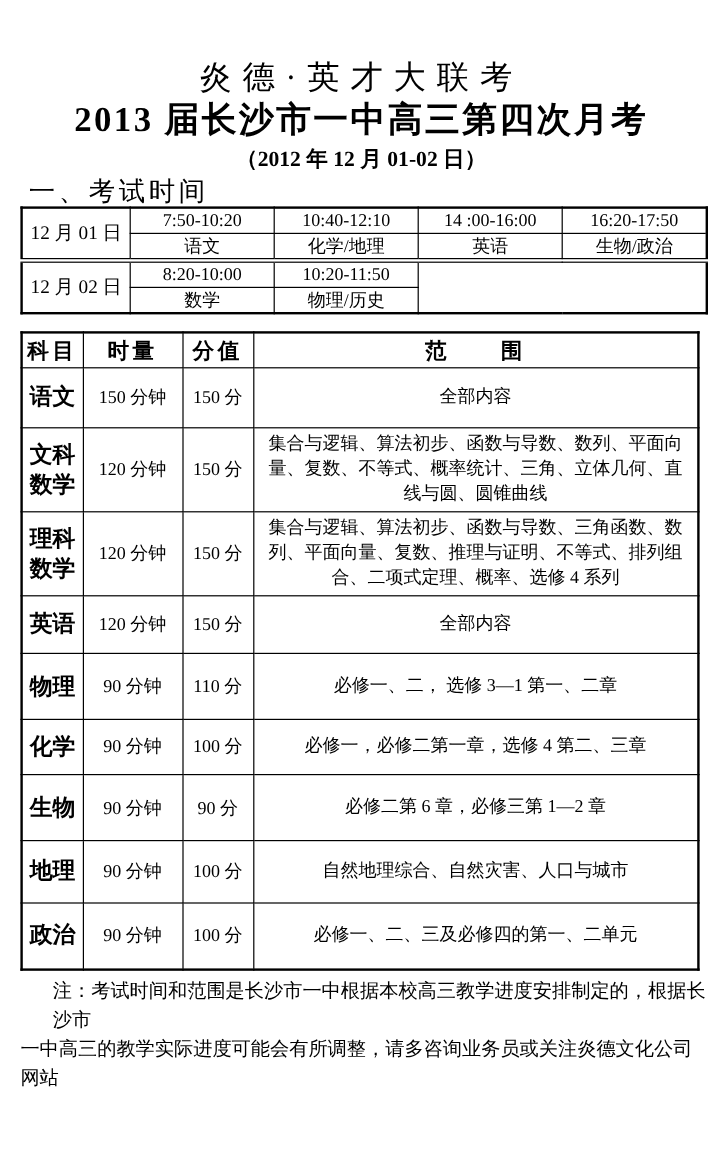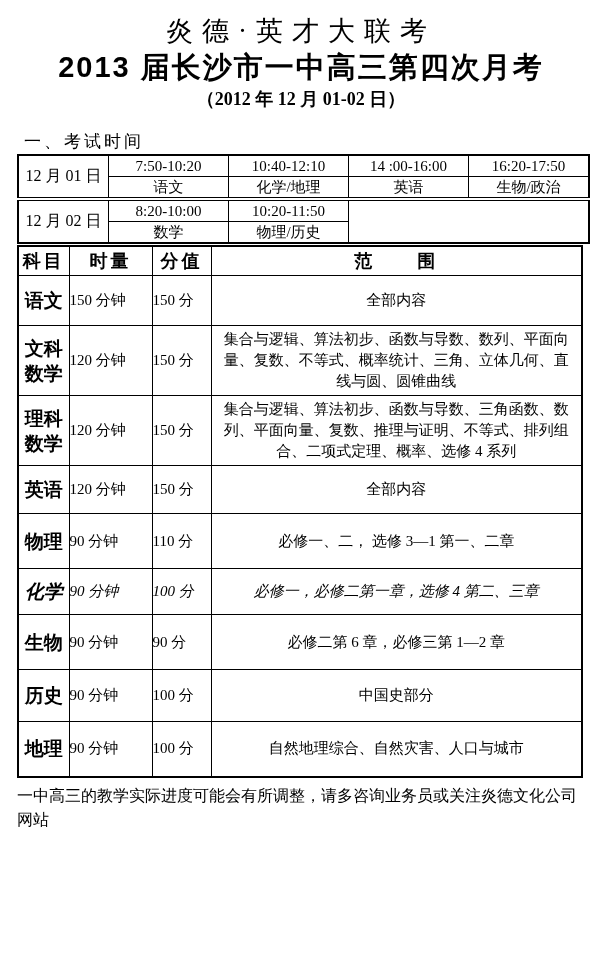--- a/index.html
+++ b/index.html
@@ -8,69 +8,70 @@
     font-family:"Liberation Serif","DejaVu Serif",serif;
     overflow:hidden;position:relative;
   }
   .page{width:602px;}
 
   
   .titles{text-align:center;padding-top:14px;}
   .title-brand{
     font-size:27px;letter-spacing:9px;line-height:34px;
     font-family:"Liberation Serif","DejaVu Serif",serif;
+    margin-top:33px;
   }
   .title-main{
     font-size:29px;font-weight:bold;letter-spacing:2px;line-height:38px;
-    font-family:Liberation Sans, sans-serif;
+    font-family:Liberation Serif, serif;
   }
   .title-sub{font-size:23px;letter-spacing:7px;line-height:31px;}
   .title-date{font-size:18px;font-weight:bold;line-height:26px;text-align:center;}
 
   
   .section-heading{
-    font-size:17px;line-height:23px;margin:18px 0 1px 24px;letter-spacing:3px;
+    font-size:22px;line-height:23px;margin:3px 0 1px 24px;letter-spacing:3px;
   }
 
   
   table{border-collapse:collapse;table-layout:fixed;}
   .t1{width:565px;margin-left:17px;border:2px solid #000;}
   .t1 td{
     border:1px solid #000;text-align:center;vertical-align:middle;
     font-size:15px;height:20px;padding:0;overflow:hidden;white-space:nowrap;
   }
   .t1 .c-date{width:89px;font-size:16px;}
   .t1 .c-slot{width:119px;}
   .t1 tr.day-sep td{border-top:4px double #000;}
 
   
-  .t2{width:566px;margin-left:17px;border:2px solid #000;margin-top:1px;}
+  .t2{width:566px;margin-left:17px;border:2px solid #000;margin-top:14px;}
   .t2 td,.t2 th{
     border:1px solid #000;vertical-align:middle;padding:0;overflow:hidden;
   }
   .t2 col.c-subj{width:51px;}
   .t2 col.c-dur{width:83px;}
   .t2 col.c-score{width:59px;}
   .t2 thead th{
     height:28px;font-size:18px;font-weight:bold;text-align:center;
     letter-spacing:3px;
     font-family:"Liberation Sans","DejaVu Sans",sans-serif;
   }
   .t2 td.subj{
     font-size:19px;font-weight:bold;text-align:center;line-height:25px;
     font-family:"Liberation Sans","DejaVu Sans",sans-serif;
   }
-  .t2 td.dur,.t2 td.score{font-size:15px;text-align:left;white-space:nowrap;}
+  .t2 td.dur,.t2 td.score{font-size:15px;text-align:center;white-space:nowrap;}
   .t2 td.scope{font-size:15px;text-align:center;padding:3px 8px;line-height:21px;}
   .t2 tbody tr:nth-child(1){height:50px;}
   .t2 tbody tr:nth-child(2){height:64px;}
   .t2 tbody tr:nth-child(3){height:70px;}
   .t2 tbody tr:nth-child(4){height:48px;}
   .t2 tbody tr:nth-child(5){height:55px;}
-  .t2 tbody tr:nth-child(6){height:46px;font-style:italic;}
+  .t2 tbody tr:nth-child(6){height:46px;}
   .t2 tbody tr:nth-child(7){height:55px;}
   .t2 tbody tr:nth-child(8){height:52px;}
   .t2 tbody tr:nth-child(9){height:55px;}
   .t2 tbody tr:nth-child(10){height:51px;}
 
   
   .footnote{
     margin:6px 10px 0 17px;font-size:16px;line-height:24px;
     font-family:"Liberation Sans","DejaVu Sans",sans-serif;
   }
@@ -170,32 +171,33 @@
         <td class="score">100 分</td>
         <td class="scope">必修一，必修二第一章，选修 4 第二、三章</td>
       </tr>
       <tr>
         <td class="subj">生物</td>
         <td class="dur">90 分钟</td>
         <td class="score">90 分</td>
         <td class="scope">必修二第 6 章，必修三第 1—2 章</td>
       </tr>
       <tr>
-        <td class="subj">历史</td>
-        <td class="dur">90 分钟</td>
-        <td class="score">100 分</td>
-        <td class="scope">中国史部分</td>
-      </tr>
-      <tr>
         <td class="subj">地理</td>
         <td class="dur">90 分钟</td>
         <td class="score">100 分</td>
         <td class="scope">自然地理综合、自然灾害、人口与城市</td>
       </tr>
+      <tr>
+        <td class="subj">政治</td>
+        <td class="dur">90 分钟</td>
+        <td class="score">100 分</td>
+        <td class="scope">必修一、二、三及必修四的第一、二单元</td>
+      </tr>
     </tbody>
   </table>
 
   <div class="footnote">
+    <div class="line-indent">注：考试时间和范围是长沙市一中根据本校高三教学进度安排制定的，根据长沙市</div>
     <div>一中高三的教学实际进度可能会有所调整，请多咨询业务员或关注炎德文化公司网站</div>
 
   </div>
 
 </div>
 
 </body></html>

